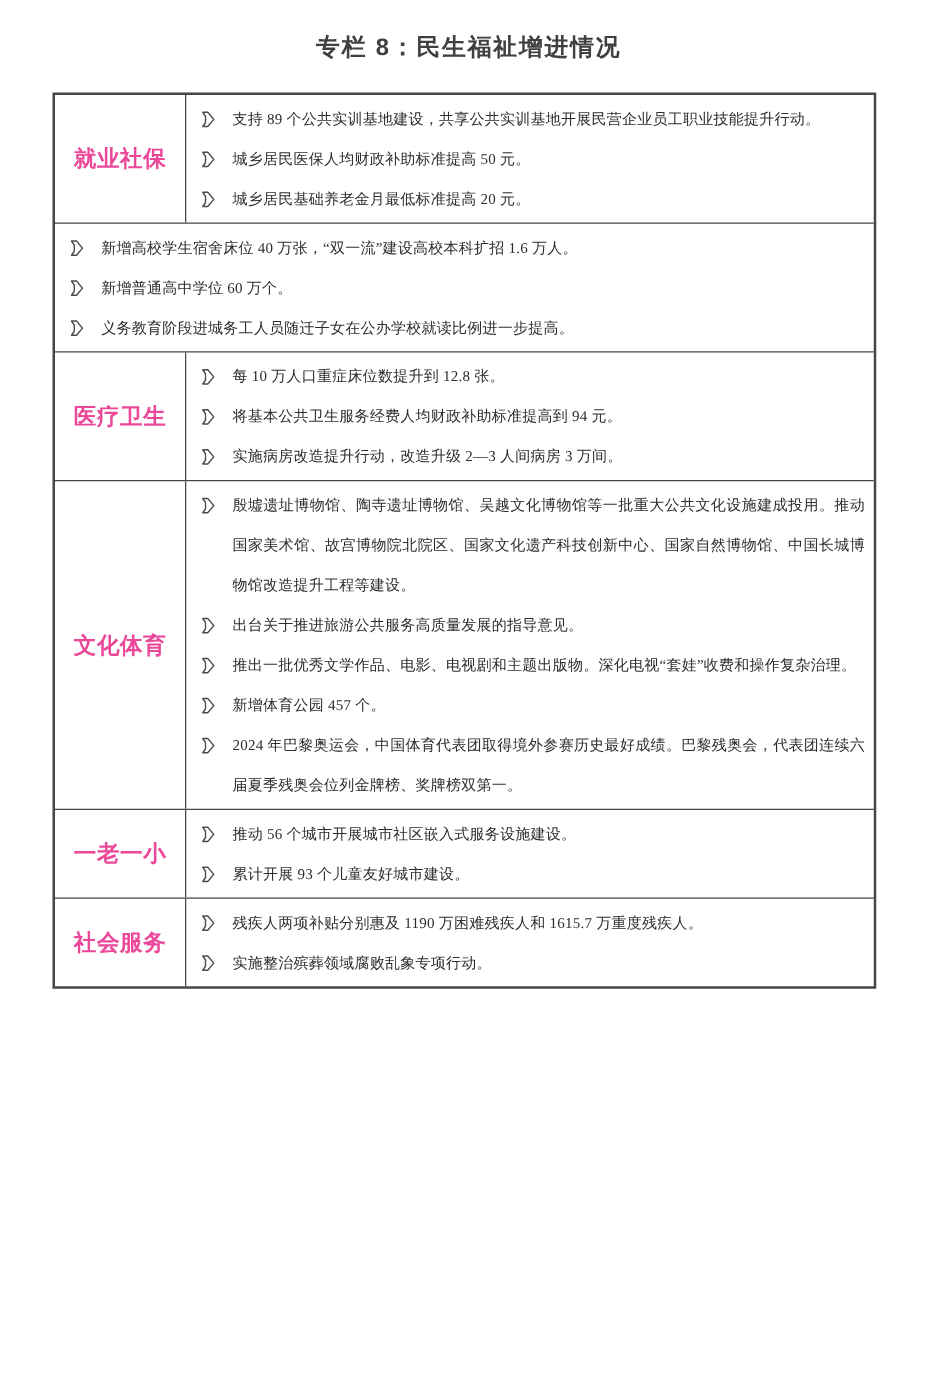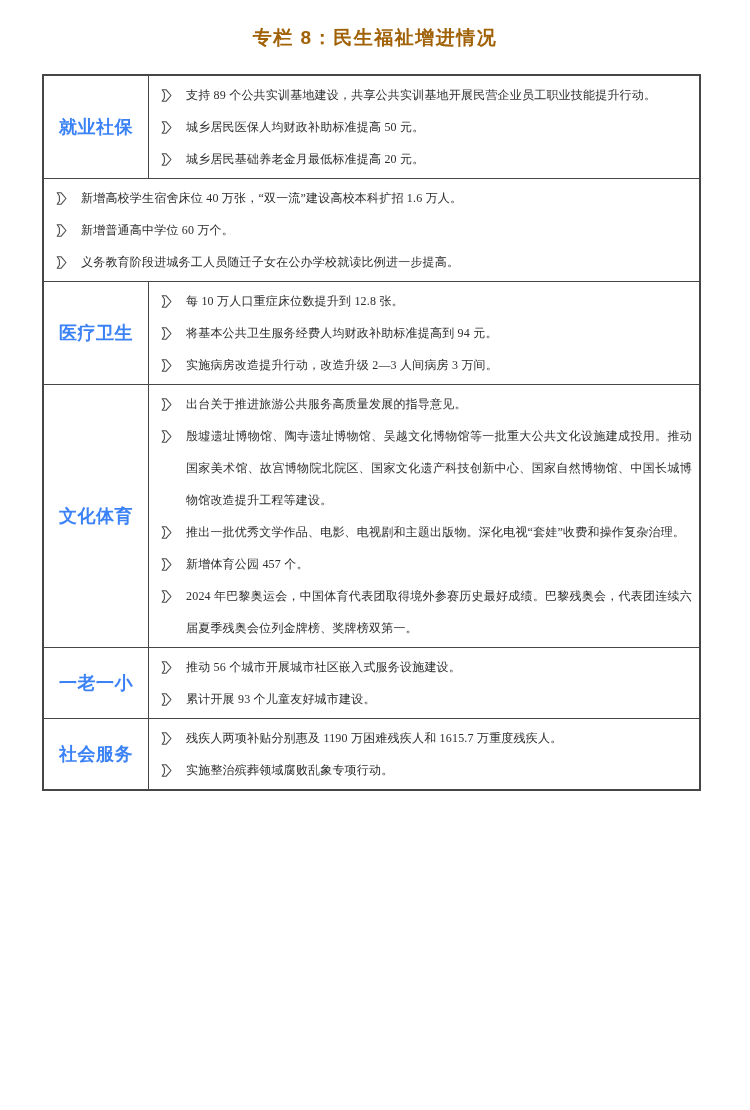--- a/index.html
+++ b/index.html
@@ -5,34 +5,34 @@
   html,body { margin:0; padding:0; }
   body {
     width:750px; height:1110px; position:relative;
     background:#ffffff; color:#2d2d2d;
     font-family:"Liberation Serif","DejaVu Serif",serif;
     overflow:hidden;
   }
   .title {
     padding-top:25px; text-align:center;
     font-family:"Liberation Sans","DejaVu Sans",sans-serif;
-    font-weight:bold; font-size:19px; letter-spacing:1.5px; color:#a16207;
+    font-weight:bold; font-size:19px; letter-spacing:1.5px; color:#404040;
   }
   .box-table {
     position:absolute; left:42px; top:74px; width:659px;
     border:2px solid #464646; box-sizing:border-box; background:#fff;
   }
   .t-row { display:flex; border-top:1px solid #464646; }
   .t-row:first-child { border-top:none; }
   .cat-cell {
     flex:0 0 105px; box-sizing:border-box;
     border-right:1px solid #464646;
     display:flex; align-items:center; justify-content:center;
     font-family:"Liberation Sans","DejaVu Sans",sans-serif;
-    font-weight:bold; font-size:18px; color:#3b82f6;
+    font-weight:bold; font-size:18px; color:#ec4899;
     letter-spacing:0.5px; text-align:center;
   }
   .items-cell { flex:1; padding:3px 0 3px 0; min-width:0; }
   .item { display:flex; align-items:flex-start; }
   .bullet {
     flex:0 0 37px; box-sizing:border-box; padding-left:11px;
     margin-top:9px; line-height:0;
   }
   .bullet svg { display:block; }
   .item p {
@@ -140,36 +140,36 @@
 
   <div class="t-row">
     <div class="cat-cell">文化体育</div>
     <div class="items-cell">
       <div class="item">
         <span class="bullet">
             <svg width="13" height="15" viewBox="0 0 13 15">
               <path d="M2.2 1.8 H6.2 L11 7.5 L6.2 13.2 H2.2 L4.4 10 V5 Z" fill="none" stroke="#4a4a4a" stroke-width="1.1" stroke-linejoin="round"></path>
             </svg>
           </span>
+        <p>殷墟遗址博物馆、陶寺遗址博物馆、吴越文化博物馆等一批重大公共文化设施建成投用。推动国家美术馆、故宫博物院北院区、国家文化遗产科技创新中心、国家自然博物馆、中国长城博物馆改造提升工程等建设。</p>
+      </div>
+      <div class="item">
+        <span class="bullet">
+            <svg width="13" height="15" viewBox="0 0 13 15">
+              <path d="M2.2 1.8 H6.2 L11 7.5 L6.2 13.2 H2.2 L4.4 10 V5 Z" fill="none" stroke="#4a4a4a" stroke-width="1.1" stroke-linejoin="round"></path>
+            </svg>
+          </span>
         <p>出台关于推进旅游公共服务高质量发展的指导意见。</p>
       </div>
       <div class="item">
         <span class="bullet">
             <svg width="13" height="15" viewBox="0 0 13 15">
               <path d="M2.2 1.8 H6.2 L11 7.5 L6.2 13.2 H2.2 L4.4 10 V5 Z" fill="none" stroke="#4a4a4a" stroke-width="1.1" stroke-linejoin="round"></path>
             </svg>
           </span>
-        <p>殷墟遗址博物馆、陶寺遗址博物馆、吴越文化博物馆等一批重大公共文化设施建成投用。推动国家美术馆、故宫博物院北院区、国家文化遗产科技创新中心、国家自然博物馆、中国长城博物馆改造提升工程等建设。</p>
-      </div>
-      <div class="item">
-        <span class="bullet">
-            <svg width="13" height="15" viewBox="0 0 13 15">
-              <path d="M2.2 1.8 H6.2 L11 7.5 L6.2 13.2 H2.2 L4.4 10 V5 Z" fill="none" stroke="#4a4a4a" stroke-width="1.1" stroke-linejoin="round"></path>
-            </svg>
-          </span>
         <p>推出一批优秀文学作品、电影、电视剧和主题出版物。深化电视“套娃”收费和操作复杂治理。</p>
       </div>
       <div class="item">
         <span class="bullet">
             <svg width="13" height="15" viewBox="0 0 13 15">
               <path d="M2.2 1.8 H6.2 L11 7.5 L6.2 13.2 H2.2 L4.4 10 V5 Z" fill="none" stroke="#4a4a4a" stroke-width="1.1" stroke-linejoin="round"></path>
             </svg>
           </span>
         <p>新增体育公园 457 个。</p>
       </div>

